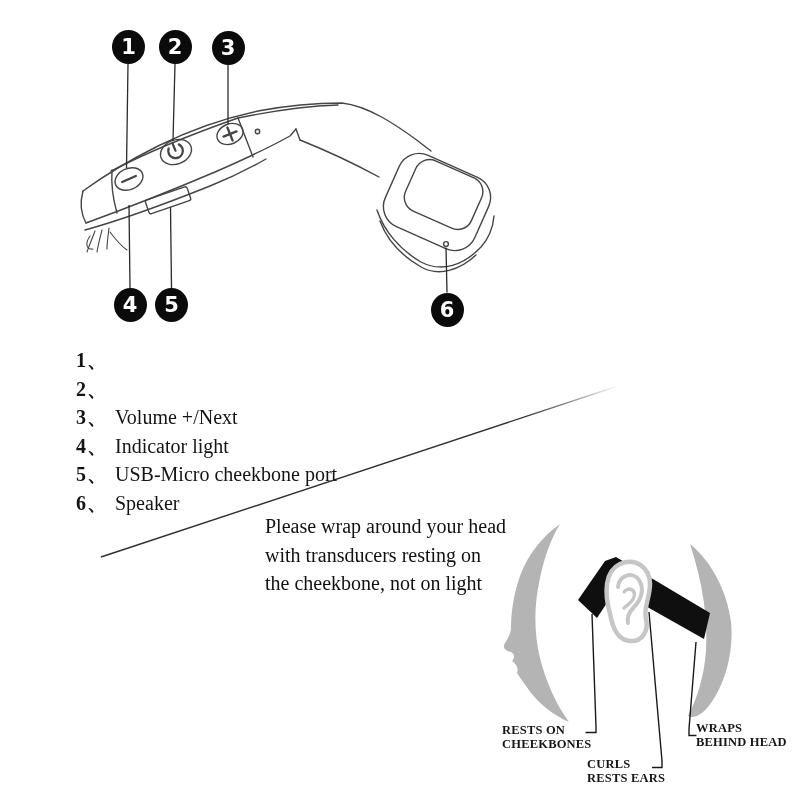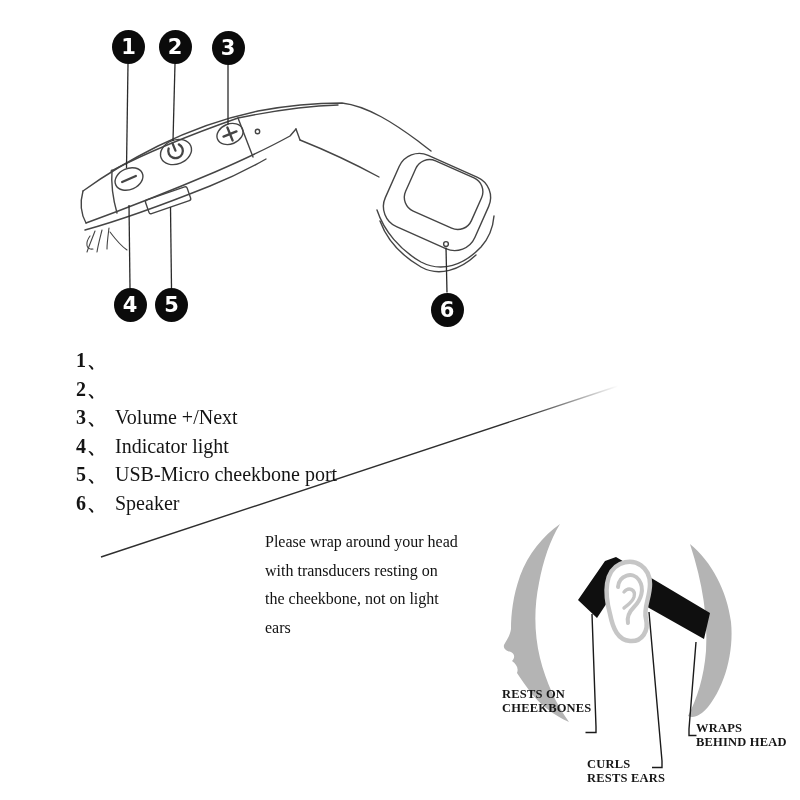--- a/index.html
+++ b/index.html
@@ -11,26 +11,26 @@
   .badge{position:absolute;width:33px;height:34px;border-radius:50%;
          background:#0b0b0b;color:#ffffff;display:flex;align-items:center;justify-content:center;
          font-family:"DejaVu Sans","Liberation Sans",sans-serif;font-weight:bold;font-size:21px;line-height:1;}
 
   
   .legend{position:absolute;left:76px;top:347px;font-size:20px;}
   .legend-row{display:flex;align-items:baseline;height:28.6px;white-space:nowrap;}
   .legend-num{font-weight:bold;margin-right:7px;letter-spacing:1px;}
 
   
-  .instruction{position:absolute;left:265px;top:512px;font-size:16px;line-height:28.5px;color:#111;margin-top:16px;}
+  .instruction{position:absolute;left:265px;top:512px;font-size:20px;line-height:28.5px;color:#111;}
 
   
   .wear-label{position:absolute;font-weight:bold;font-size:12.5px;line-height:13.5px;
               letter-spacing:0.2px;color:#161616;white-space:nowrap;}
-  .wear-rests{left:502px;top:688px;}
+  .wear-rests{left:502px;top:724px;}
   .wear-curls{left:587px;top:758px;}
   .wear-wraps{left:696px;top:722px;}
 </style>
 </head>
 <body>
 
 <div class="page">
 
   <svg class="art" width="800" height="800" viewBox="0 0 800 800">
     <defs>
@@ -177,21 +177,20 @@
     <div class="legend-row">
       <span class="legend-num">6、</span>
       <span>Speaker</span>
     </div>
   </div>
 
   <div class="instruction">
     <div>Please wrap around your head</div>
     <div>with transducers resting on</div>
     <div>the cheekbone, not on light</div>
-    <div>ears</div>
   </div>
 
   <div class="wear-label wear-rests">
     <div>RESTS ON</div>
     <div>CHEEKBONES</div>
   </div>
   <div class="wear-label wear-curls">
     <div>CURLS</div>
     <div>RESTS EARS</div>
   </div>

